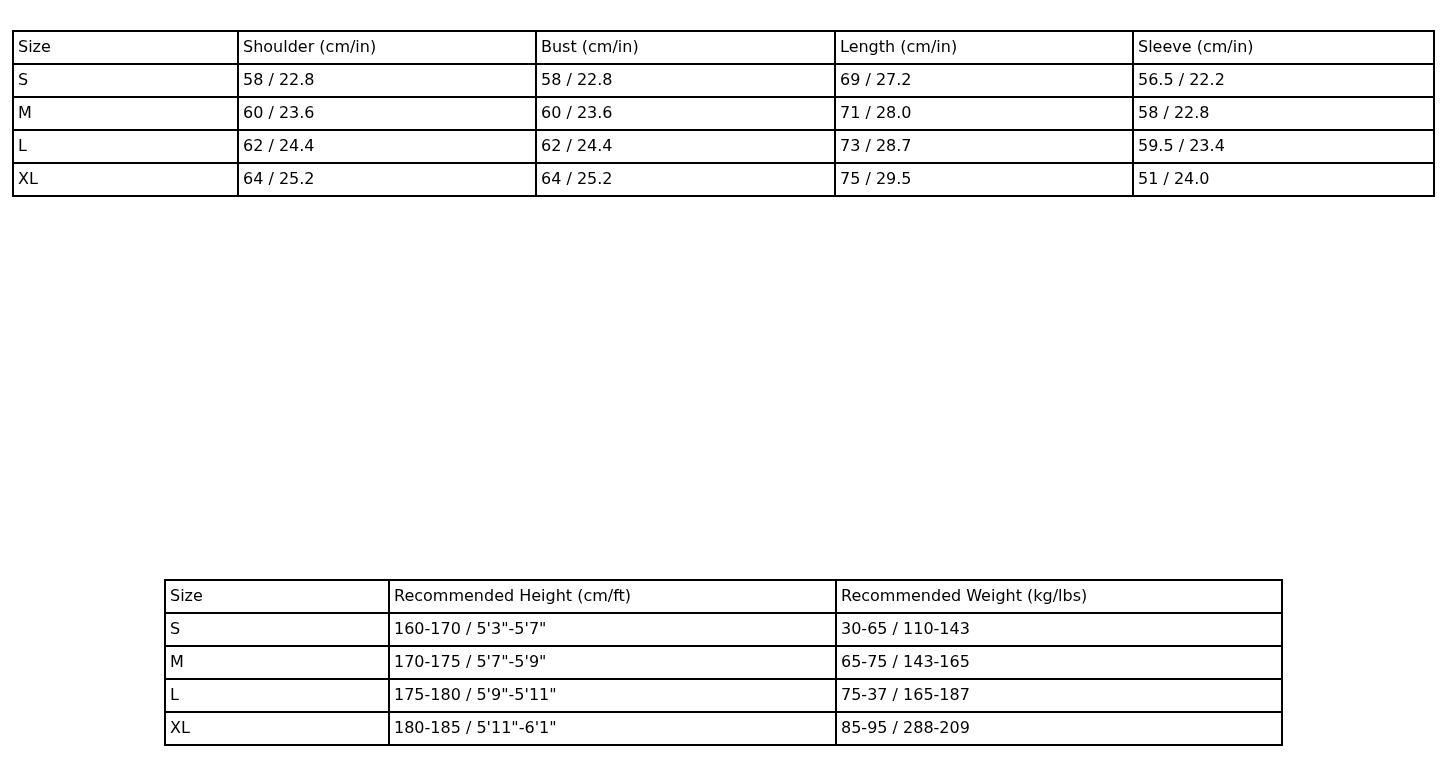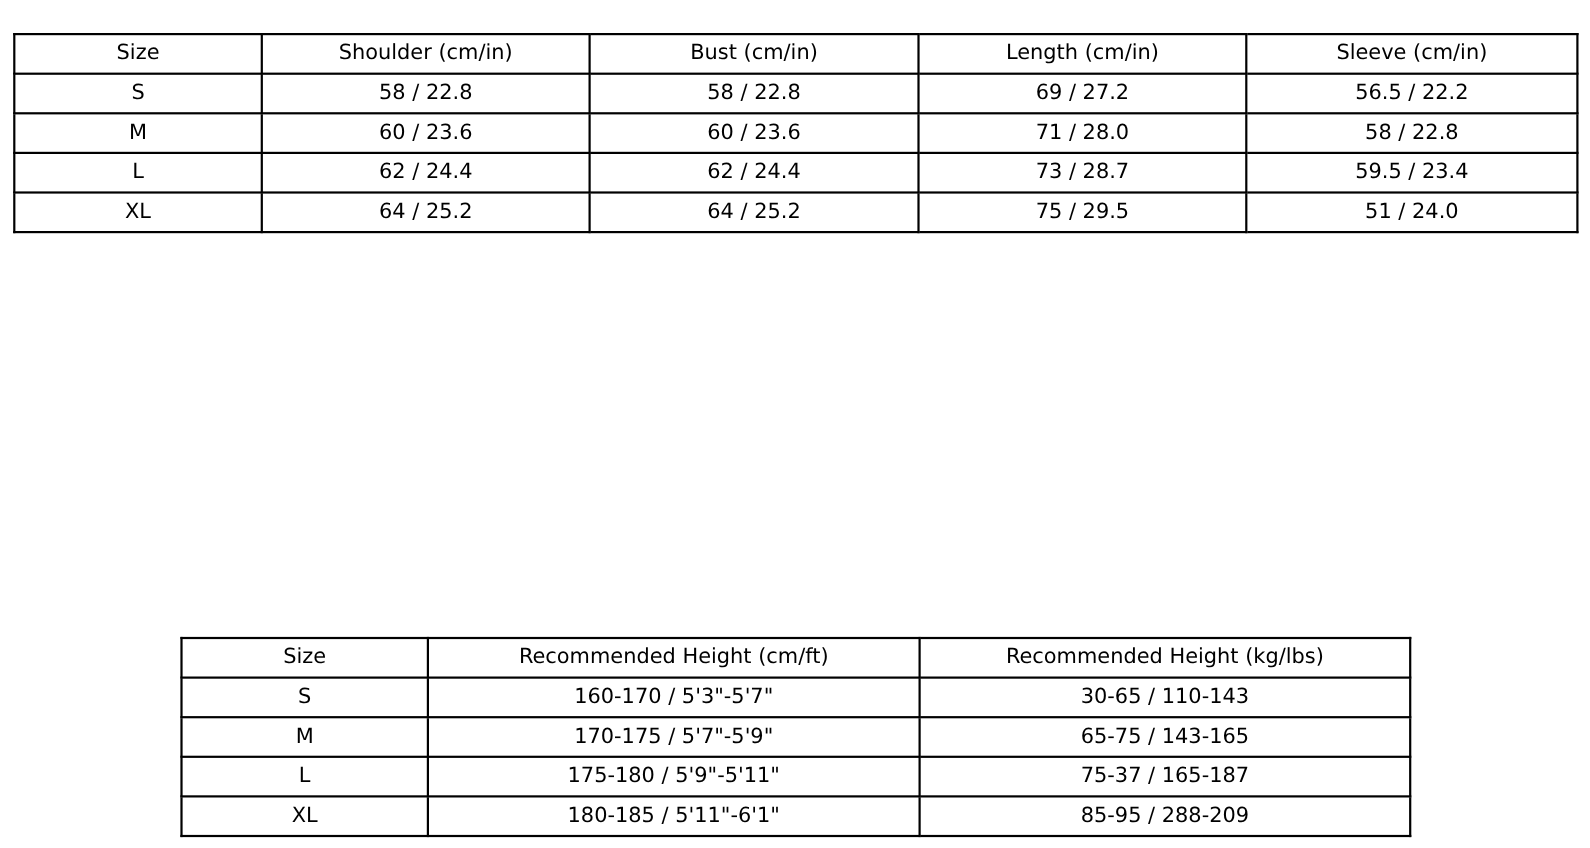--- a/index.html
+++ b/index.html
@@ -23,23 +23,23 @@
     height: 771px;
   }
   table.size-table {
     border-collapse: collapse;
     table-layout: fixed;
     background: #ffffff;
   }
   table.size-table td,
   table.size-table th {
     border: 2px solid #000000;
-    text-align: center;
+    text-align: left;
     font-weight: normal;
-    font-size: 19px;
+    font-size: 16px;
     line-height: 1;
     padding: 7px 4px 8px 4px;
     color: #000000;
     white-space: nowrap;
   }
   
   #measurements-table {
     position: absolute;
     left: 12px;
     top: 30px;
@@ -119,21 +119,21 @@
   <table class="size-table" id="fit-table">
     <colgroup>
       <col class="c0">
         <col class="c1">
         <col class="c2">
     </colgroup>
     <thead>
       <tr>
         <th>Size</th>
         <th>Recommended Height (cm/ft)</th>
-        <th>Recommended Height (kg/lbs)</th>
+        <th>Recommended Weight (kg/lbs)</th>
       </tr>
     </thead>
     <tbody>
       <tr>
         <td>S</td>
         <td>160-170 / 5'3"-5'7"</td>
         <td>30-65 / 110-143</td>
       </tr>
       <tr>
         <td>M</td>

